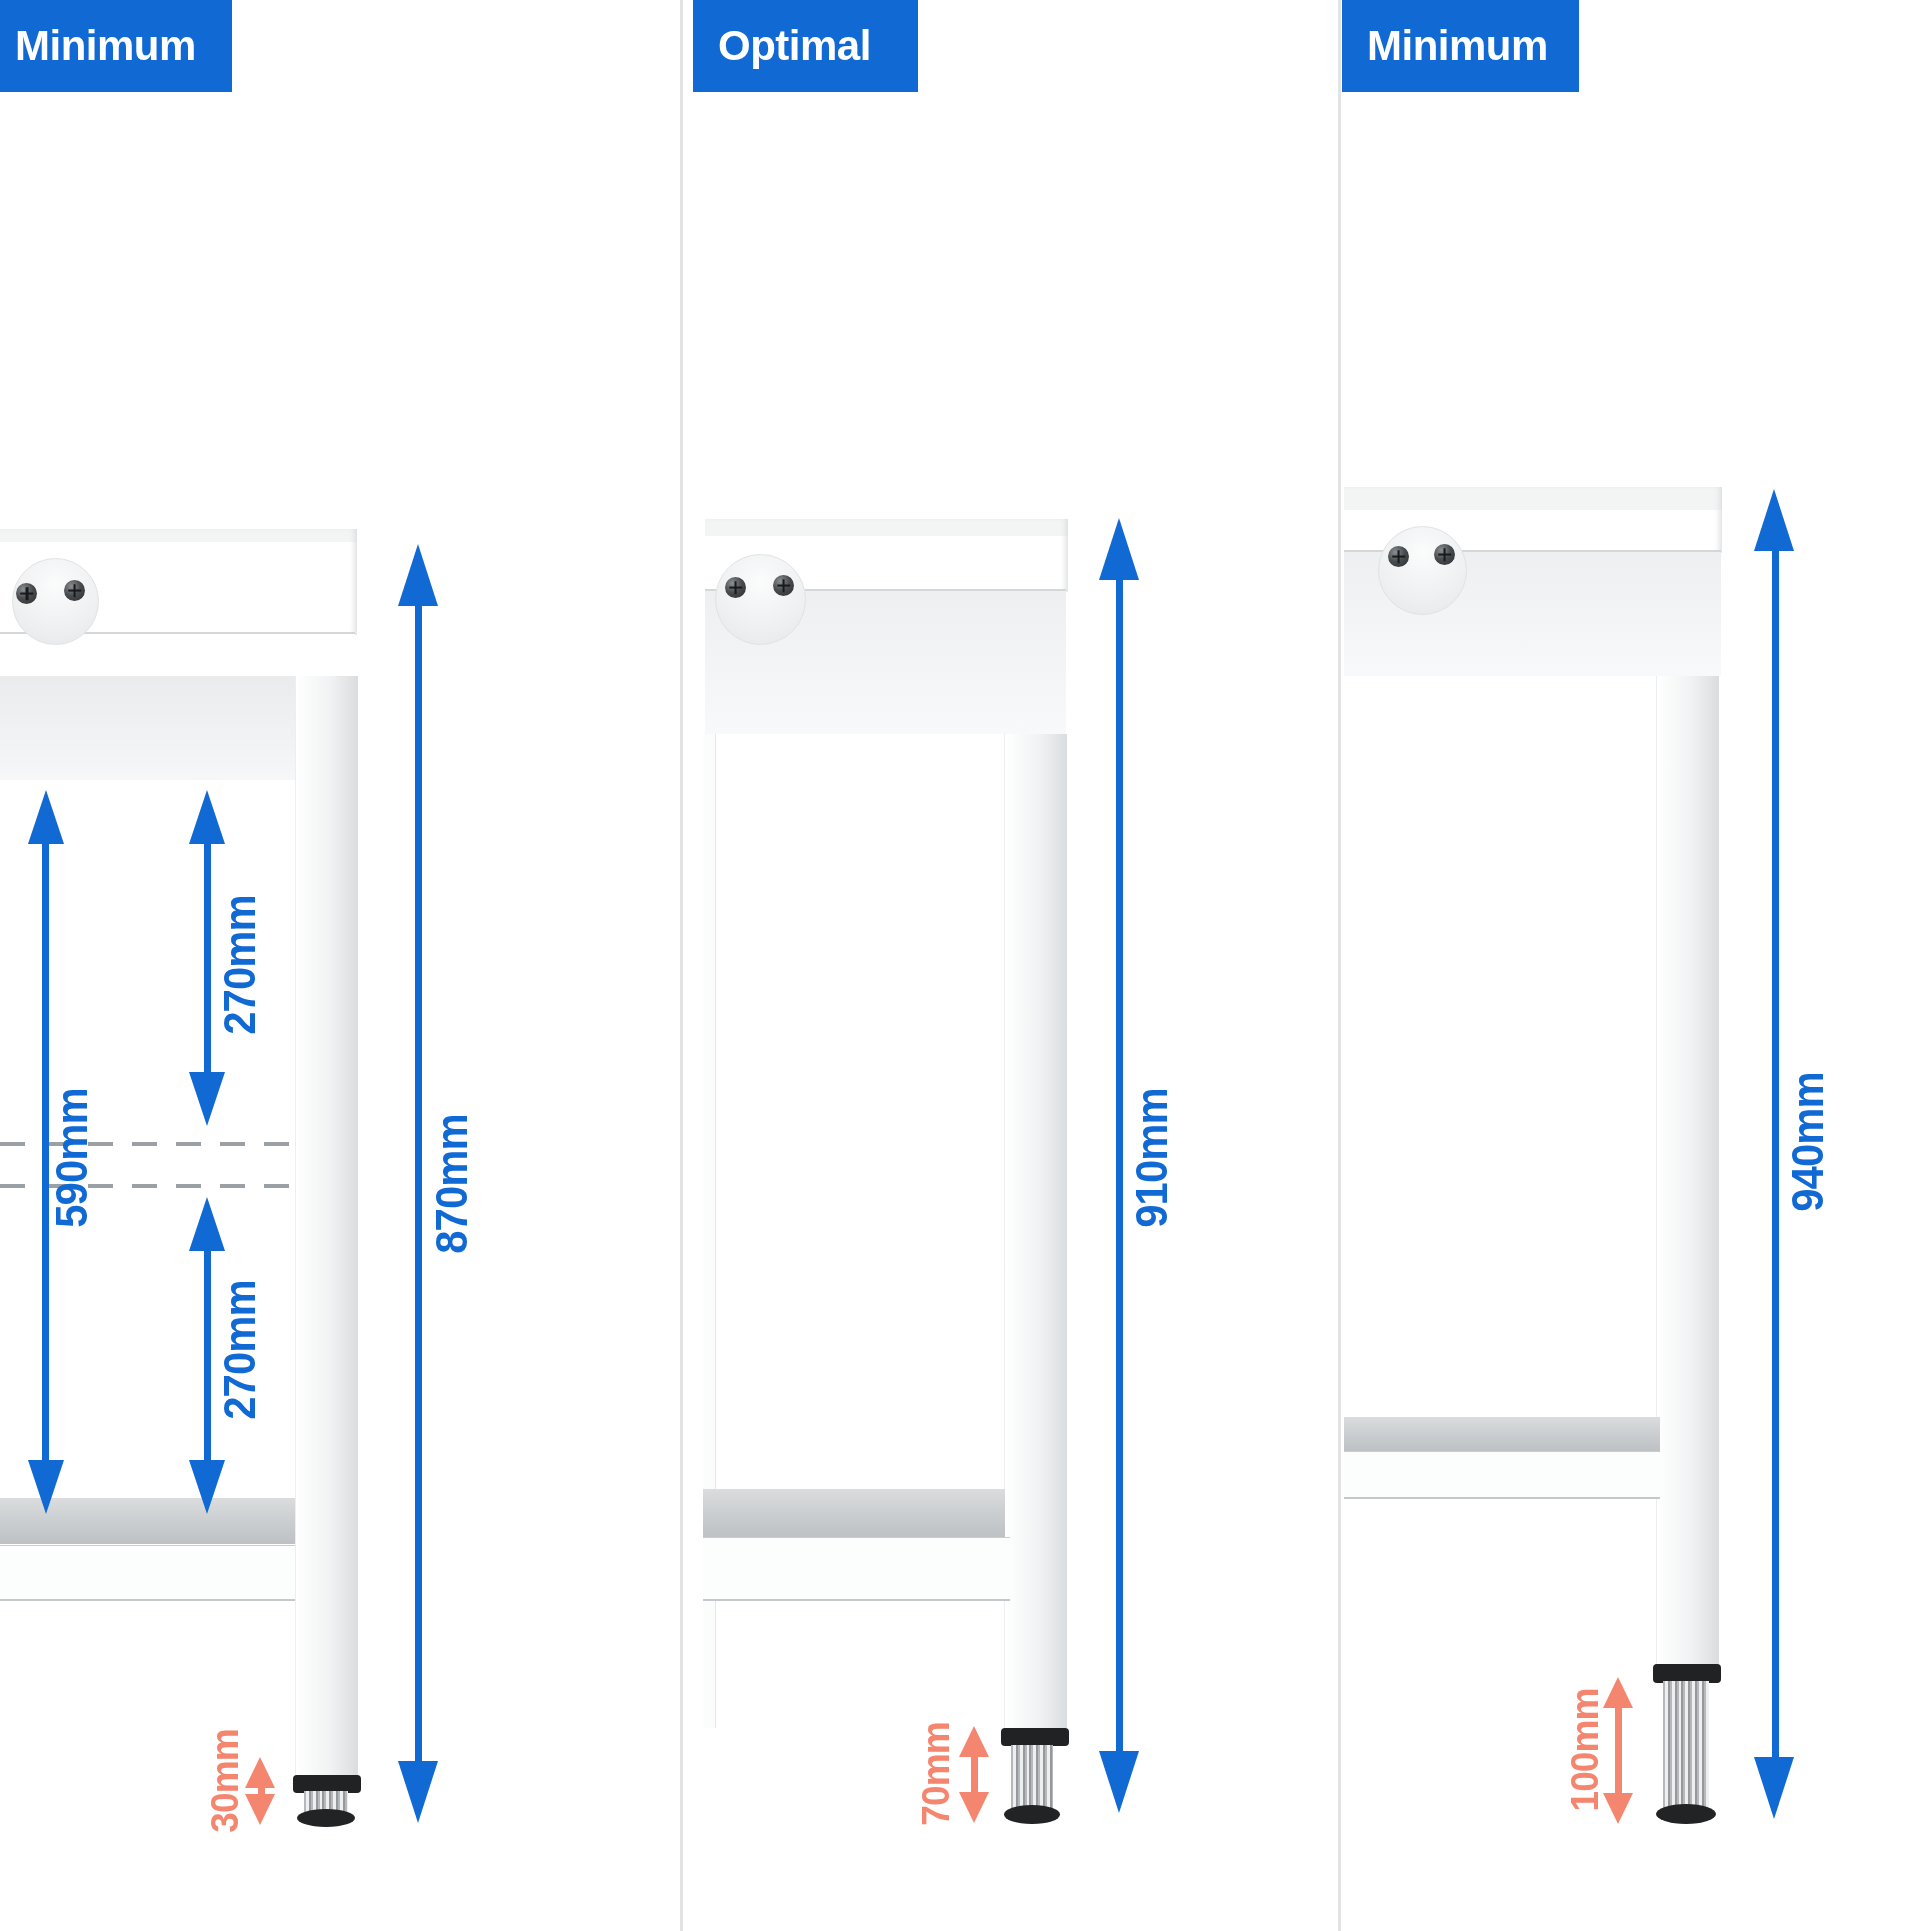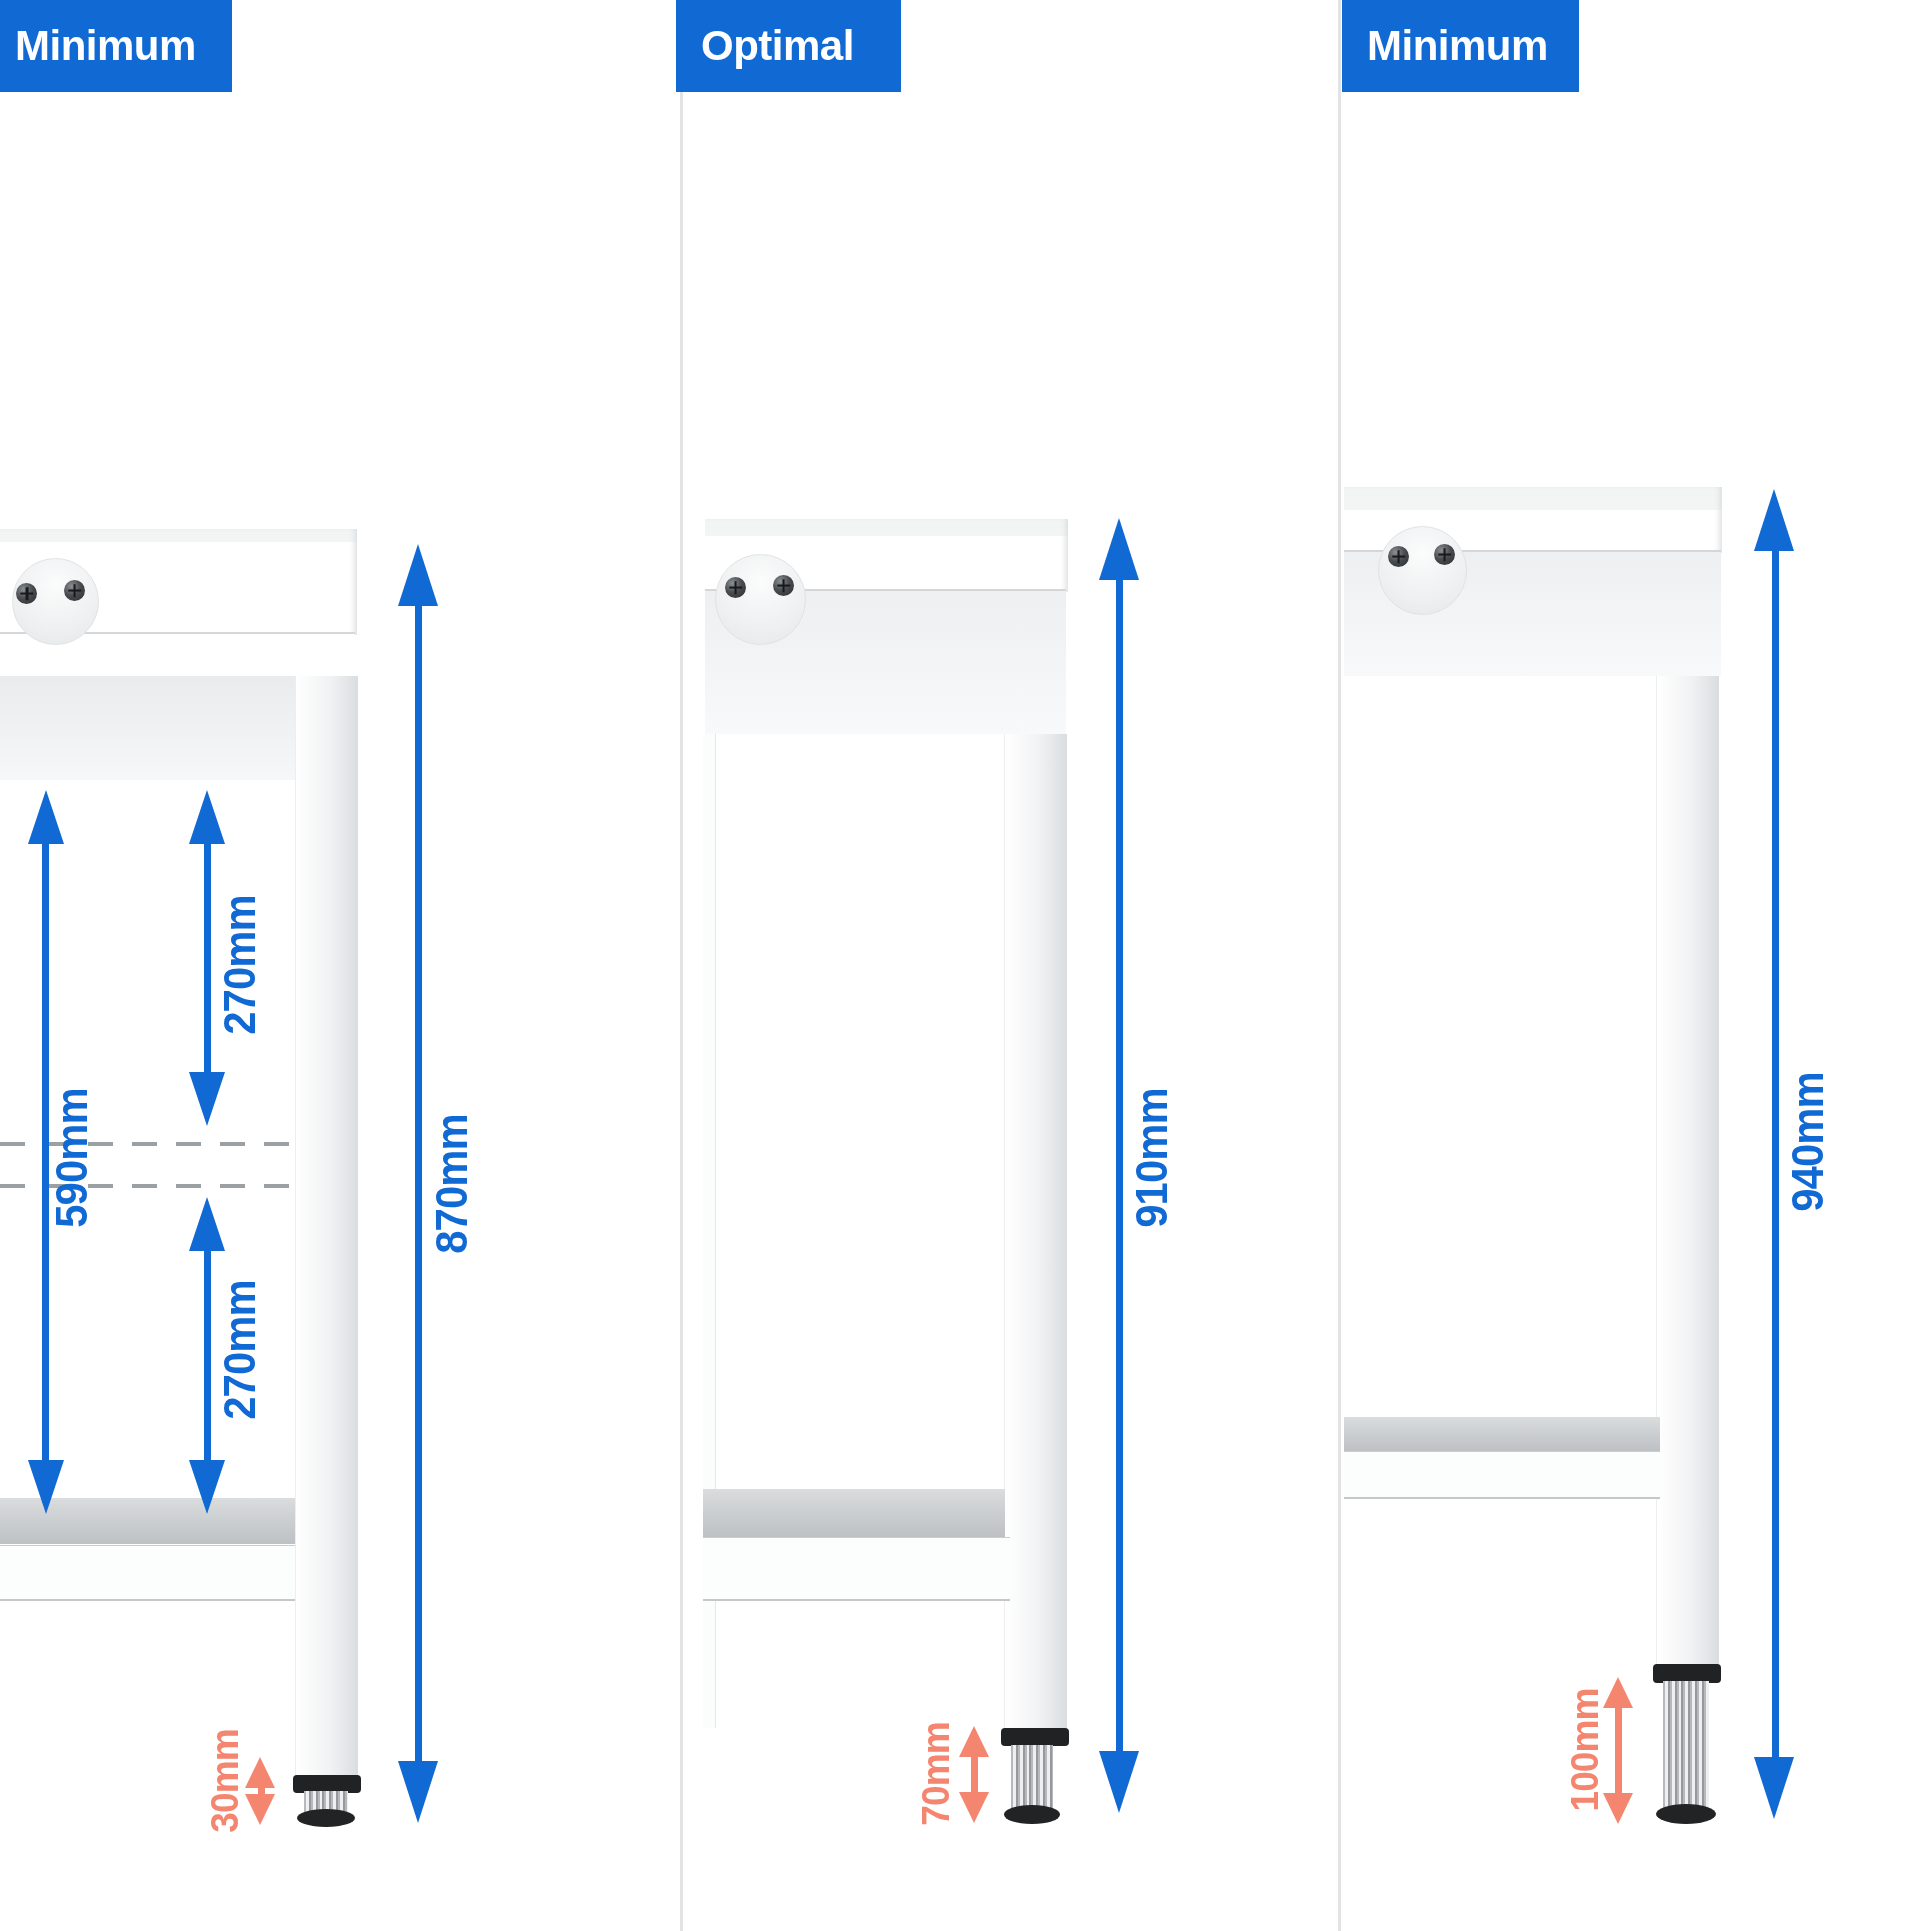--- a/index.html
+++ b/index.html
@@ -100,21 +100,21 @@
   <div class="ah ah-up-sal" style="left:245px;top:1757px;"></div>
   <div class="vline salmon" style="left:258px;top:1782px;height:17.4px;"></div>
   <div class="ah ah-dn-sal" style="left:245px;top:1794px;"></div>
   <div class="dim-label salmon" style="left:80px;top:1757px;">30mm</div>
 
   <div class="ah ah-up-blue-lg" style="left:398px;top:544px;"></div>
   <div class="vline" style="left:415px;top:599px;height:1176px;"></div>
   <div class="ah ah-dn-blue-lg" style="left:398px;top:1761px;"></div>
   <div class="dim-label" style="left:307px;top:1160px;">870mm</div>
 
-  <div class="hdr" style="left:676px;width:225px;text-align:center;">
+  <div class="hdr" style="left:693px;width:225px;text-align:center;">
     <span>Optimal</span>
   </div>
 
   <div class="slab" style="left:705px;top:519px;width:363px;height:73px;background:linear-gradient(180deg,#f3f5f5 0 17.4px,#ffffff 17.4px);"></div>
   <div class="seam" style="left:705px;top:589px;width:361px;"></div>
   <div class="apron" style="left:705px;top:591px;width:361px;height:143px;background:linear-gradient(180deg,#edeff0 0%,#f8f9fa 100%);"></div>
   <div class="leg-sliver" style="left:703px;top:734px;width:11.6px;height:994px;"></div>
   <div class="leg" style="left:1004px;top:734px;width:62px;height:994px;"></div>
   <div class="disc" style="left:715px;top:554px;width:89px;height:89px;"></div>
   <div class="screw" style="left:725px;top:577px;"></div>

